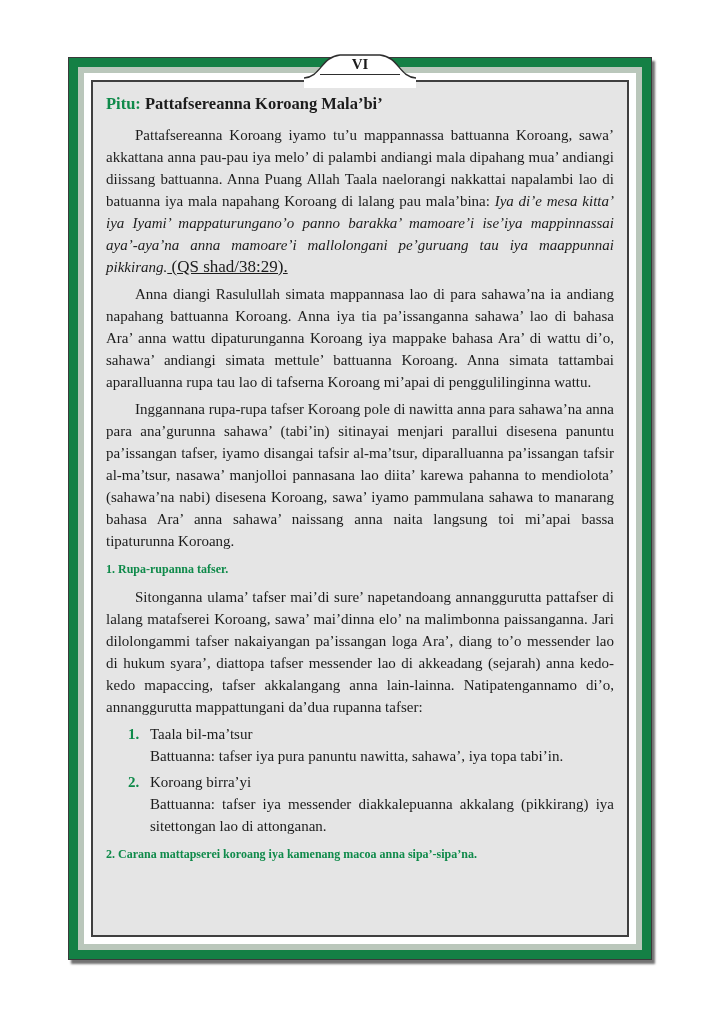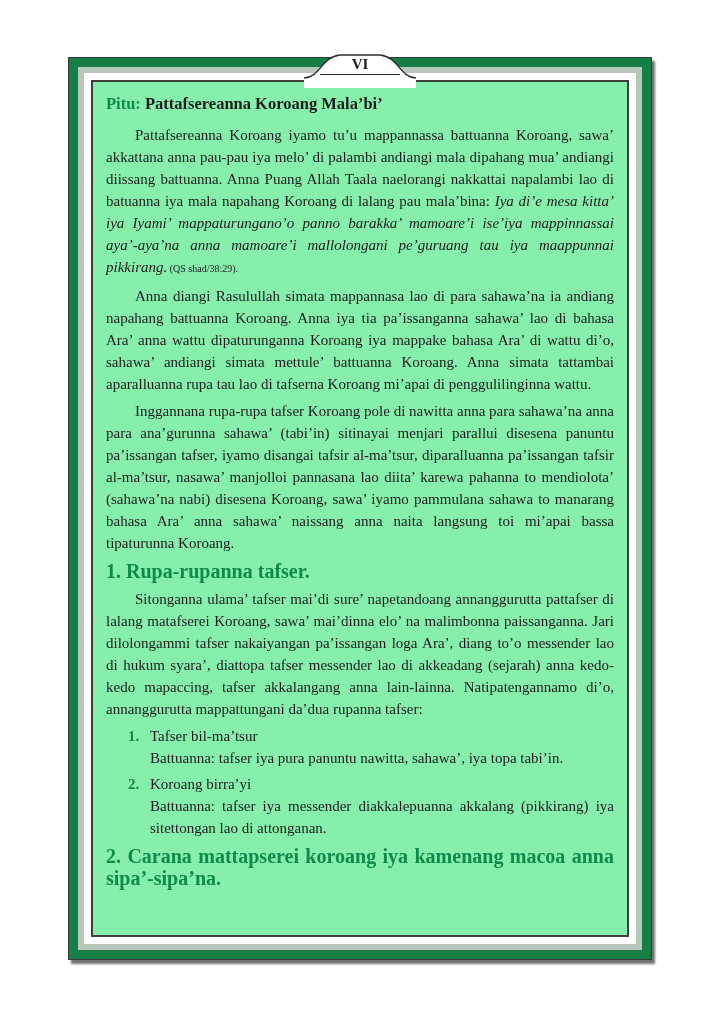--- a/index.html
+++ b/index.html
@@ -34,21 +34,21 @@
   .band-white {
     width: 100%; height: 100%;
     box-sizing: border-box;
     background: #ffffff;
     padding: 7px;
   }
   .content-box {
     width: 100%; height: 100%;
     box-sizing: border-box;
     border: 2px solid #3f3f3f;
-    background: #86efac;
+    background: #e5e5e5;
     padding: 8px 13px 6px 13px;
     overflow: hidden;
   }
   
   .tab {
     position: absolute;
     top: -8px;
     left: 50%;
     transform: translateX(-50%);
     width: 112px;
@@ -77,23 +77,23 @@
     line-height: 23px;
     font-weight: bold;
     margin: 2px 0 9px 0;
   }
   .chapter-heading .green-label { color: var(--heading-green, #0f8a4a); }
   .content p {
     margin: 0 0 5px 0;
     text-indent: 29px;
   }
   .quote { font-weight: normal; font-style: italic; }
-  .cite { font-size: 10px; }
+  .cite { font-size: 17px; text-decoration: underline; }
   .section-heading {
-    font-size: 20px;
+    font-size: 12px;
     line-height: 22px;
     font-weight: bold;
     color: var(--heading-green, #0f8a4a);
     margin: 6px 0 6px 0;
   }
   .tafsir-list { margin: 2px 0 4px 0; padding: 0 0 0 22px; list-style: none; }
   .tafsir-list li { margin: 0 0 4px 0; }
   .li-head { display: flex; }
   .li-num {
     color: var(--heading-green, #0f8a4a);
@@ -132,21 +132,21 @@
           <p>Inggannana rupa-rupa tafser Koroang pole di nawitta anna para sahawa’na anna para ana’gurunna sahawa’ (tabi’in) sitinayai menjari parallui disesena panuntu pa’issangan tafser, iyamo disangai tafsir al-ma’tsur, diparalluanna pa’issangan tafsir al-ma’tsur, nasawa’ manjolloi pannasana lao diita’ karewa pahanna to mendiolota’ (sahawa’na nabi) disesena Koroang, sawa’ iyamo pammulana sahawa to manarang bahasa Ara’ anna sahawa’ naissang anna naita langsung toi mi’apai bassa tipaturunna Koroang.</p>
 
           <div class="section-heading">1. Rupa-rupanna tafser.</div>
 
           <p>Sitonganna ulama’ tafser mai’di sure’ napetandoang annanggurutta pattafser di lalang matafserei Koroang, sawa’ mai’dinna elo’ na malimbonna paissanganna. Jari dilolongammi tafser nakaiyangan pa’issangan loga Ara’, diang to’o messender lao di hukum syara’, diattopa tafser messender lao di akkeadang (sejarah) anna kedo-kedo mapaccing, tafser akkalangang anna lain-lainna. Natipatengannamo di’o, annanggurutta mappattungani da’dua rupanna tafser:</p>
 
           <ul class="tafsir-list">
             <li>
               <div class="li-head">
                 <span class="li-num">1.</span>
-                <span>Tafser bil-ma’tsur</span>
+                <span>Taala bil-ma’tsur</span>
               </div>
               <div class="li-desc">Battuanna: tafser iya pura panuntu nawitta, sahawa’, iya topa tabi’in.</div>
             </li>
             <li>
               <div class="li-head">
                 <span class="li-num">2.</span>
                 <span>Koroang birra’yi</span>
               </div>
               <div class="li-desc">Battuanna: tafser iya messender diakkalepuanna akkalang (pikkirang) iya sitettongan lao di attonganan.</div>
             </li>

